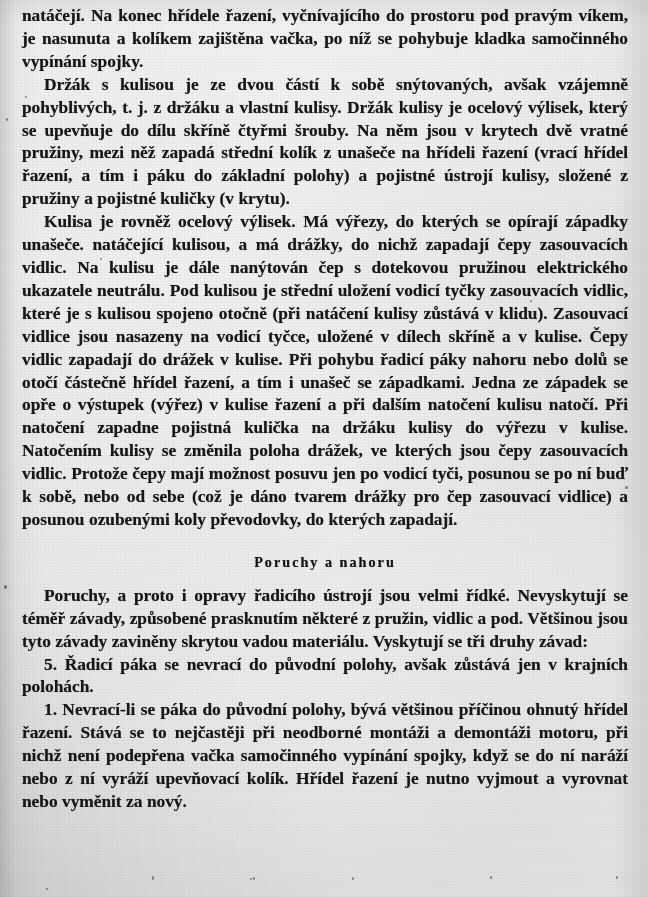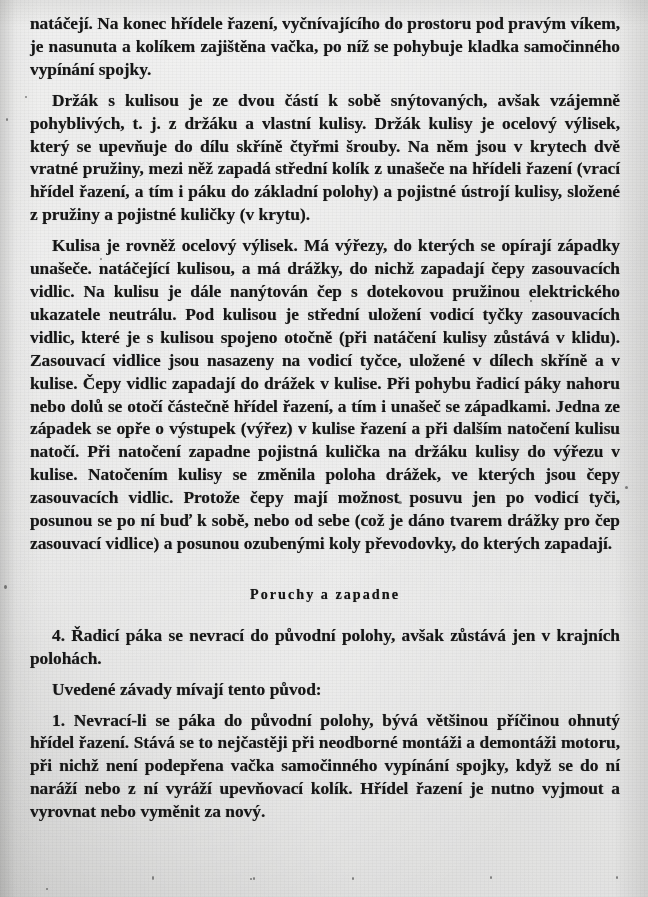--- a/index.html
+++ b/index.html
@@ -55,21 +55,21 @@
   
   #textcol {
     position: absolute;
     left: 22px;
     top: 4px;
     width: 606px;
     z-index: 3;
   }
 
   p.para {
-    margin: 8px;
+    margin: 0;
     text-align: justify;
     text-align-last: left;
     font-size: 17.4px;
     line-height: 22.9px;
     color: #171717;
     font-weight: 700;
     letter-spacing: -0.05px;
     word-spacing: 0.2px;
     text-shadow: 0 0 0.7px rgba(25,25,25,0.55);
     -webkit-font-smoothing: none;
@@ -124,27 +124,27 @@
   <div id="textcol">
 
     <p class="para">natáčejí. Na konec hřídele řazení, vyčnívajícího do prostoru pod pravým víkem, je nasunuta a kolíkem zajištěna vačka, po níž se pohybuje kladka samočinného vypínání spojky.</p>
 
     <p class="para indent">Držák s kulisou je ze dvou částí k sobě snýtovaných, avšak vzájemně pohyblivých, t. j. z držáku a vlastní kulisy. Držák kulisy je ocelový výlisek, který se upevňuje do dílu skříně čtyřmi šrouby. Na něm jsou v krytech dvě vratné pružiny, mezi něž zapadá střední kolík z unašeče na hřídeli řazení (vrací hřídel řazení, a tím i páku do základní polohy) a pojistné ústrojí kulisy, složené z pružiny a pojistné kuličky (v krytu).</p>
 
     <p class="para indent">Kulisa je rovněž ocelový výlisek. Má výřezy, do kterých se opírají západky unašeče. natáčející kulisou, a má drážky, do nichž zapadají čepy zasouvacích vidlic. Na kulisu je dále nanýtován čep s dotekovou pružinou elektrického ukazatele neutrálu. Pod kulisou je střední uložení vodicí tyčky zasouvacích vidlic, které je s kulisou spojeno otočně (při natáčení kulisy zůstává v klidu). Zasouvací vidlice jsou nasazeny na vodicí tyčce, uložené v dílech skříně a v kulise. Čepy vidlic zapadají do drážek v kulise. Při pohybu řadicí páky nahoru nebo dolů se otočí částečně hřídel řazení, a tím i unašeč se západkami. Jedna ze západek se opře o výstupek (výřez) v kulise řazení a při dalším natočení kulisu natočí. Při natočení zapadne pojistná kulička na držáku kulisy do výřezu v kulise. Natočením kulisy se změnila poloha drážek, ve kterých jsou čepy zasouvacích vidlic. Protože čepy mají možnost posuvu jen po vodicí tyči, posunou se po ní buď k sobě, nebo od sebe (což je dáno tvarem drážky pro čep zasouvací vidlice) a posunou ozubenými koly převodovky, do kterých zapadají.</p>
 
     <div class="gap-before-heading"></div>
 
-    <h2 class="section-heading">Poruchy a zapadne</h2>
+    <h2 class="section-heading">Poruchy a nahoru</h2>
 
     <div class="gap-after-heading"></div>
 
+    <p class="para indent">Poruchy, a proto i opravy řadicího ústrojí jsou velmi řídké. Nevyskytují se téměř závady, způsobené prasknutím některé z pružin, vidlic a pod. Většinou jsou tyto závady zaviněny skrytou vadou materiálu. Vyskytují se tři druhy závad:</p>
 
 
-    <p class="para indent">4. Řadicí páka se nevrací do původní polohy, avšak zůstává jen v krajních polohách.</p>
+    <p class="para indent">5. Řadicí páka se nevrací do původní polohy, avšak zůstává jen v krajních polohách.</p>
 
 
-    <p class="para indent">Uvedené závady mívají tento původ:</p>
 
     <p class="para indent">1. Nevrací-li se páka do původní polohy, bývá většinou příčinou ohnutý hřídel řazení. Stává se to nejčastěji při neodborné montáži a demontáži motoru, při nichž není podepřena vačka samočinného vypínání spojky, když se do ní naráží nebo z ní vyráží upevňovací kolík. Hřídel řazení je nutno vyjmout a vyrovnat nebo vyměnit za nový.</p>
 
   </div>
 </div>
 
 </body></html>

